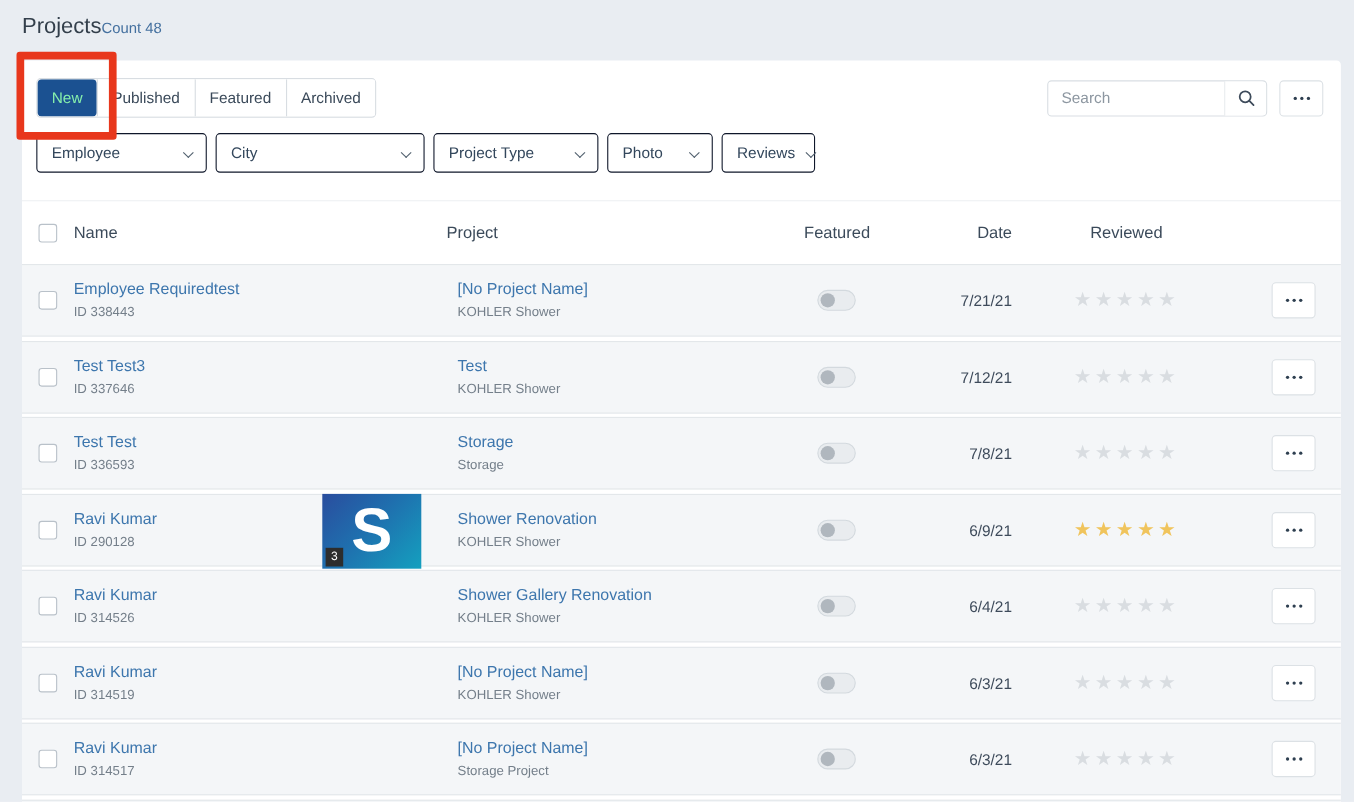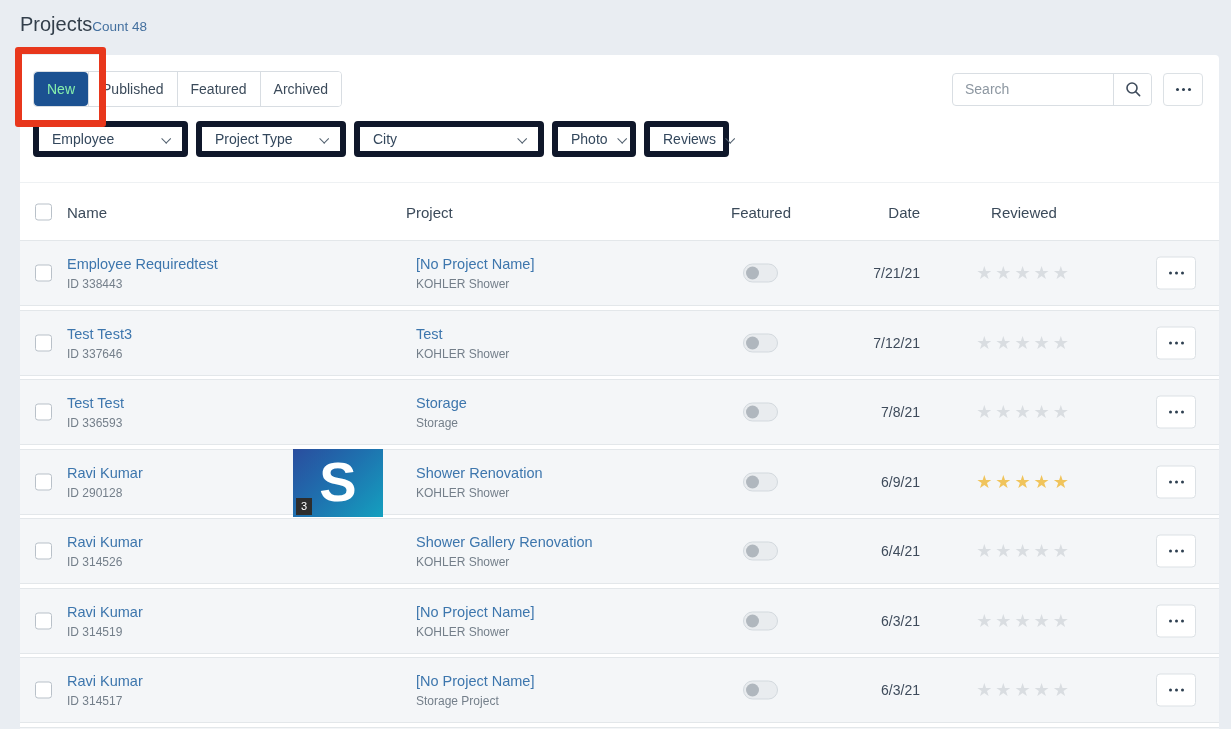--- a/index.html
+++ b/index.html
@@ -28,22 +28,22 @@
   .toolbar-right { margin-left:auto; display:flex; align-items:center; }
   .search-group { display:flex; height:33px; border:1px solid #d9dee3; border-radius:4px; background:#fff; }
   .search-input { border:none; outline:none; width:160px; padding:0 12px; font-size:14px; color:#3e4b5b; background:transparent; font-family:inherit; }
   .search-input::placeholder { color:#8d97a1; }
   .search-btn { width:38px; border:none; border-left:1px solid #d9dee3; background:#fff; display:flex; align-items:center; justify-content:center; border-radius:0 4px 4px 0; cursor:pointer; }
   .more-btn { width:40px; height:33px; margin-left:11px; border:1px solid #dce1e5; border-radius:4px; background:#fff; display:flex; align-items:center; justify-content:center; gap:3px; cursor:pointer; }
   .dot { width:3px; height:3px; border-radius:50%; background:#2e3f50; }
 
   
   .filters { position:absolute; left:13px; top:66px; display:flex; gap:8px; }
-  .filter { height:36px; border:6px solid #0f172a; border-radius:4px; background:#fff; display:flex; align-items:center; justify-content:space-between; padding:0 13px; font-size:14px; color:#33475c; cursor:pointer; }
-  .fw-employee { width:155px; } .fw-ptype { width:150px; } .fw-city { width:190px; } .fw-photo { width:84px; } .fw-reviews { width:85px; }
+  .filter { height:36px; border:1px solid #0f172a; border-radius:4px; background:#fff; display:flex; align-items:center; justify-content:space-between; padding:0 13px; font-size:14px; color:#33475c; cursor:pointer; }
+  .fw-employee { width:155px; } .fw-ptype { width:150px; } .fw-city { width:190px; } .fw-photo { width:96px; } .fw-reviews { width:85px; }
   .chev { width:7px; height:7px; border-right:1.6px solid #52616f; border-bottom:1.6px solid #52616f; transform:rotate(45deg) translateY(-1px); flex:none; margin-left:10px; }
   .sort-btn { position:absolute; right:16px; top:66px; height:36px; border:1px solid #d9dee3; border-radius:4px; background:#fff; display:inline-flex; align-items:center; gap:9px; padding:0 13px; font-size:14px; color:#2e3f50; cursor:pointer; }
 
   
   .table-head { position:absolute; left:0; right:0; top:127px; height:58px; border-top:1px solid #eef1f3; }
   .th { position:absolute; top:50%; transform:translateY(-50%); font-size:15px; color:#3b4a5a; }
   .th-name { left:47px; } .th-project { left:386px; }
   .th-featured { left:691px; width:100px; text-align:center; }
   .th-date { left:790px; width:110px; text-align:right; }
   .th-reviewed { left:944px; width:120px; text-align:center; }
@@ -106,26 +106,26 @@
           <span class="dot"></span>
       </button>
     </div>
   </div>
 
   <div class="filters">
     <div class="filter fw-employee">
       <span>Employee</span>
       <span class="chev"></span>
     </div>
+    <div class="filter fw-city">
+      <span>City</span>
+      <span class="chev"></span>
+    </div>
     <div class="filter fw-ptype">
       <span>Project Type</span>
-      <span class="chev"></span>
-    </div>
-    <div class="filter fw-city">
-      <span>City</span>
       <span class="chev"></span>
     </div>
     <div class="filter fw-photo">
       <span>Photo</span>
       <span class="chev"></span>
     </div>
     <div class="filter fw-reviews">
       <span>Reviews</span>
       <span class="chev"></span>
     </div>

